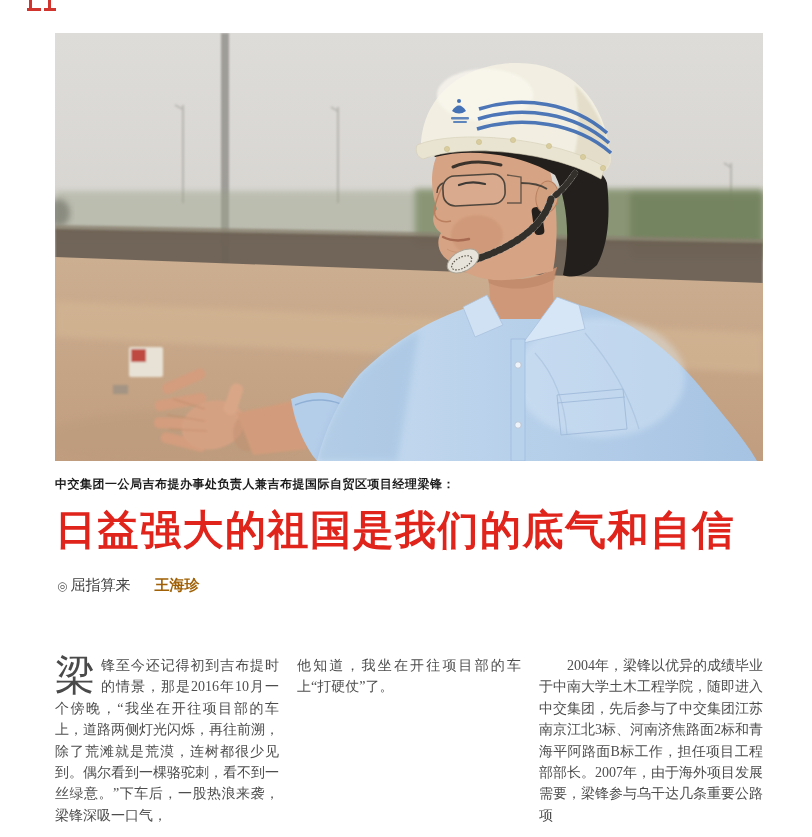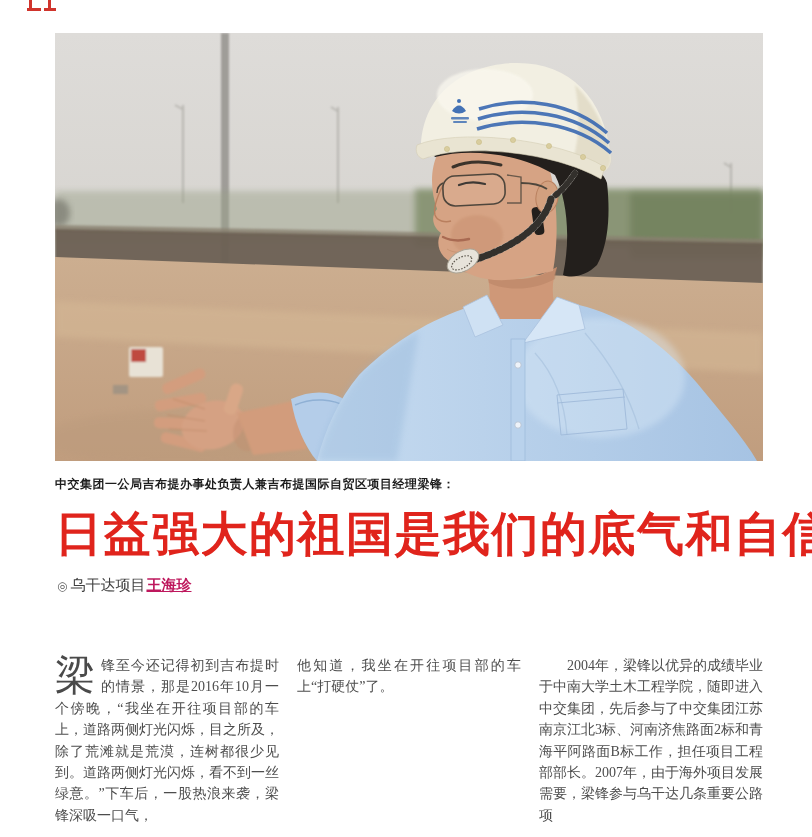--- a/index.html
+++ b/index.html
@@ -9,25 +9,25 @@
   .corner-frag{position:absolute;background:#d0342c;}
   
   .photo{position:absolute;left:55px;top:33px;width:708px;height:428px;overflow:hidden;background:#d8d6d3;}
   .photo svg{display:block;}
   
   .kicker{position:absolute;left:55px;top:476px;width:720px;
           font-size:12px;font-weight:700;color:#1d1d1d;letter-spacing:0.5px;white-space:nowrap;}
   
   .headline{position:absolute;left:55px;top:503px;width:740px;
             font-family:"Liberation Sans","DejaVu Sans",sans-serif;
-            font-size:47px;font-weight:700;color:#e0241c;letter-spacing:1.5px;white-space:nowrap;}
+            font-size:41px;font-weight:700;color:#e0241c;letter-spacing:1.5px;white-space:nowrap;}
   
   .byline{position:absolute;left:57px;top:576px;font-size:15px;color:#3f3f3f;}
   .byline .dot{font-size:12px;color:#5a5a5a;margin-right:3px;}
-  .byline .name{font-weight:700;color:#be185d;margin-left:1px;text-decoration:underline;}
+  .byline .name{font-weight:700;color:#a16207;margin-left:24px;}
   
   .columns{position:absolute;left:55px;top:655px;width:708px;display:flex;gap:18px;}
   .col{width:224px;font-size:14px;line-height:21.4px;color:#4d4d4d;text-align:justify;}
   .col p{margin:0;}
   .col p.indent{text-indent:2em;}
   .dropcap{float:left;font-size:40px;line-height:40px;padding:1px 6px 0 0;color:#4a4a4a;}
 </style>
 </head>
 <body>
 
@@ -192,26 +192,26 @@
         </g>
       </g>
     </svg>
   </div>
 
   <div class="kicker">中交集团一公局吉布提办事处负责人兼吉布提国际自贸区项目经理梁锋：</div>
 
   <div class="headline">日益强大的祖国是我们的底气和自信</div>
 
   <div class="byline">
-    <span class="dot">◎</span><span>乌干达项目</span><span class="name">王海珍</span>
+    <span class="dot">◎</span><span>屈指算来</span><span class="name">王海珍</span>
   </div>
 
   <div class="columns">
     <div class="col">
-      <p><span class="dropcap">梁</span><span>锋至今还记得初到吉布提时的情景，那是2016年10月一个傍晚，“我坐在开往项目部的车上，道路两侧灯光闪烁，目之所及，除了荒滩就是荒漠，连树都很少见到。道路两侧灯光闪烁，看不到一丝绿意。”下车后，一股热浪来袭，梁锋深吸一口气，</span></p>
+      <p><span class="dropcap">梁</span><span>锋至今还记得初到吉布提时的情景，那是2016年10月一个傍晚，“我坐在开往项目部的车上，道路两侧灯光闪烁，再往前溯，除了荒滩就是荒漠，连树都很少见到。偶尔看到一棵骆驼刺，看不到一丝绿意。”下车后，一股热浪来袭，梁锋深吸一口气，</span></p>
     </div>
     <div class="col">
       <p>他知道，我坐在开往项目部的车上“打硬仗”了。</p>
     </div>
     <div class="col">
       <p class="indent">2004年，梁锋以优异的成绩毕业于中南大学土木工程学院，随即进入中交集团，先后参与了中交集团江苏南京江北3标、河南济焦路面2标和青海平阿路面B标工作，担任项目工程部部长。2007年，由于海外项目发展需要，梁锋参与乌干达几条重要公路项</p>
     </div>
   </div>
 
 </div>

